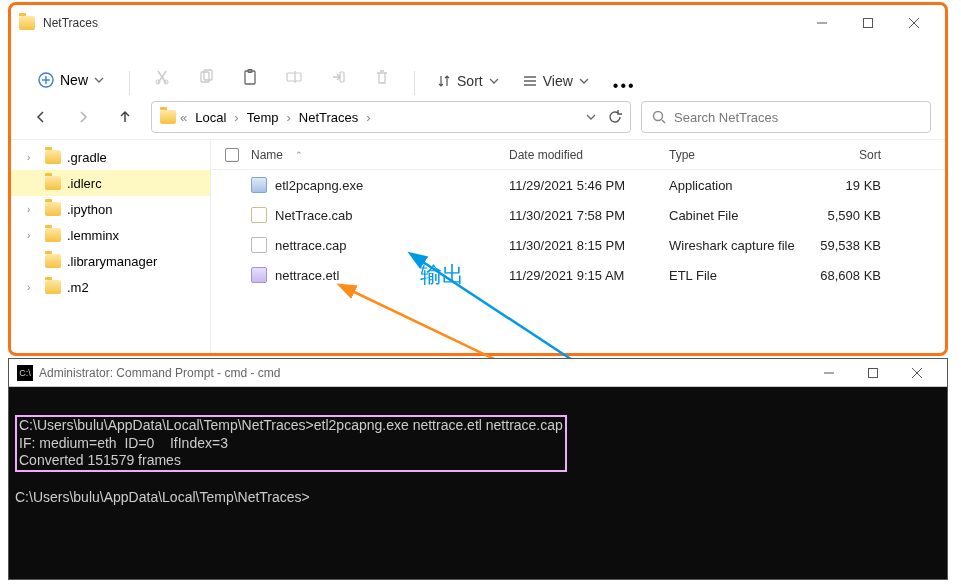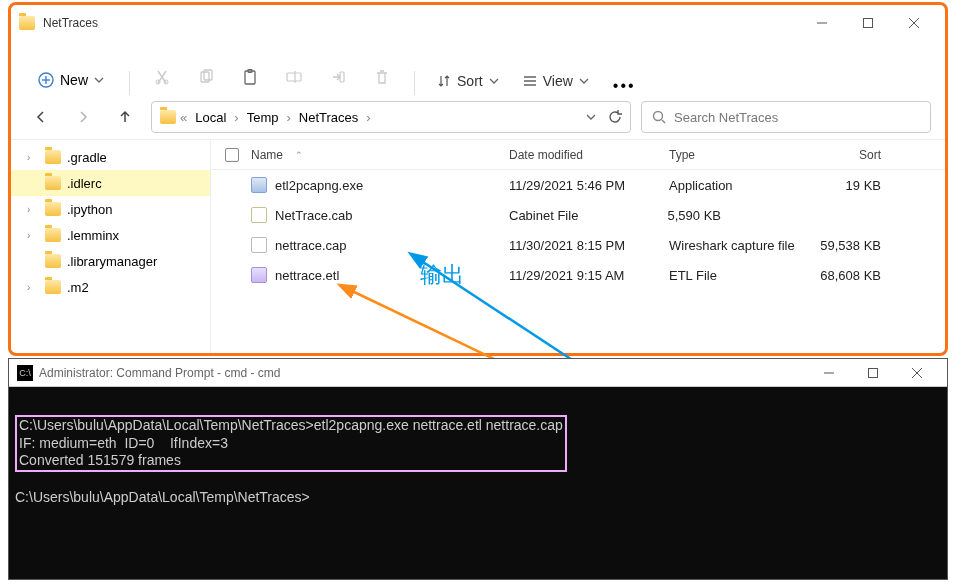--- a/index.html
+++ b/index.html
@@ -279,20 +279,21 @@
             <div class="col-date">11/29/2021 5:46 PM</div>
             <div class="col-type">Application</div>
             <div class="col-size">19 KB</div>
           </div>
           <div class="row">
             <div class="col-check"></div>
             <div class="fname">
               <span class="file-ico ico-cab"></span>
               <span>NetTrace.cab</span>
             </div>
+            <div class="col-date">11/30/2021 7:58 PM</div>
             <div class="col-type">Cabinet File</div>
             <div class="col-size">5,590 KB</div>
           </div>
           <div class="row">
             <div class="col-check"></div>
             <div class="fname">
               <span class="file-ico ico-cap"></span>
               <span>nettrace.cap</span>
             </div>
             <div class="col-date">11/30/2021 8:15 PM</div>

